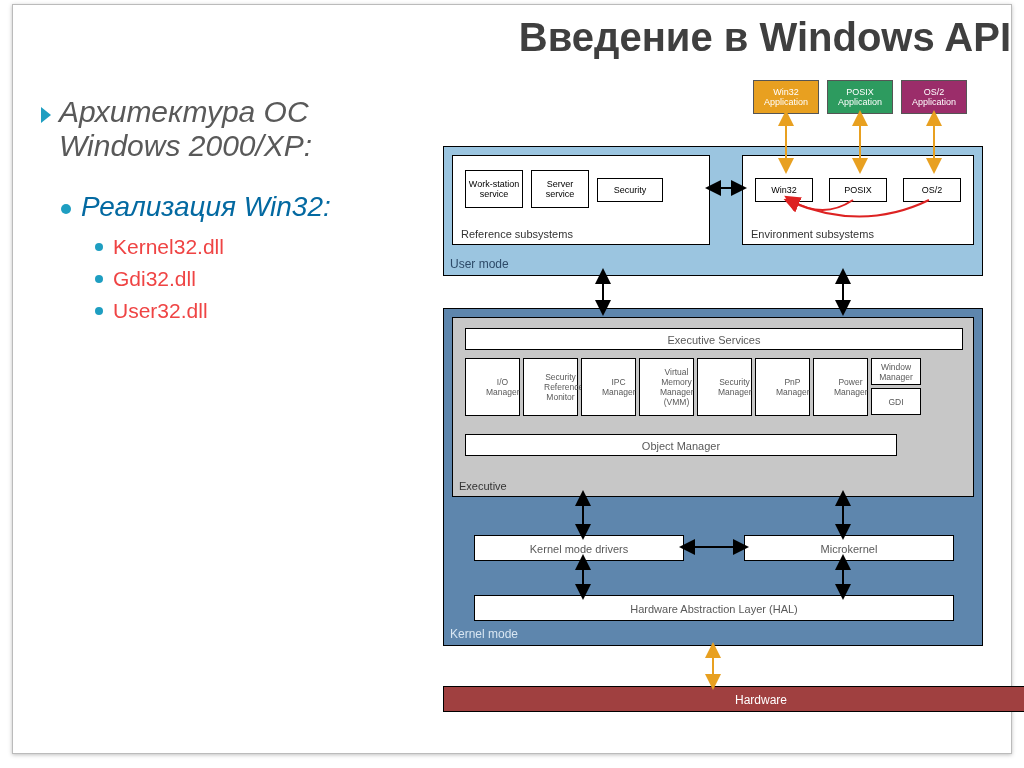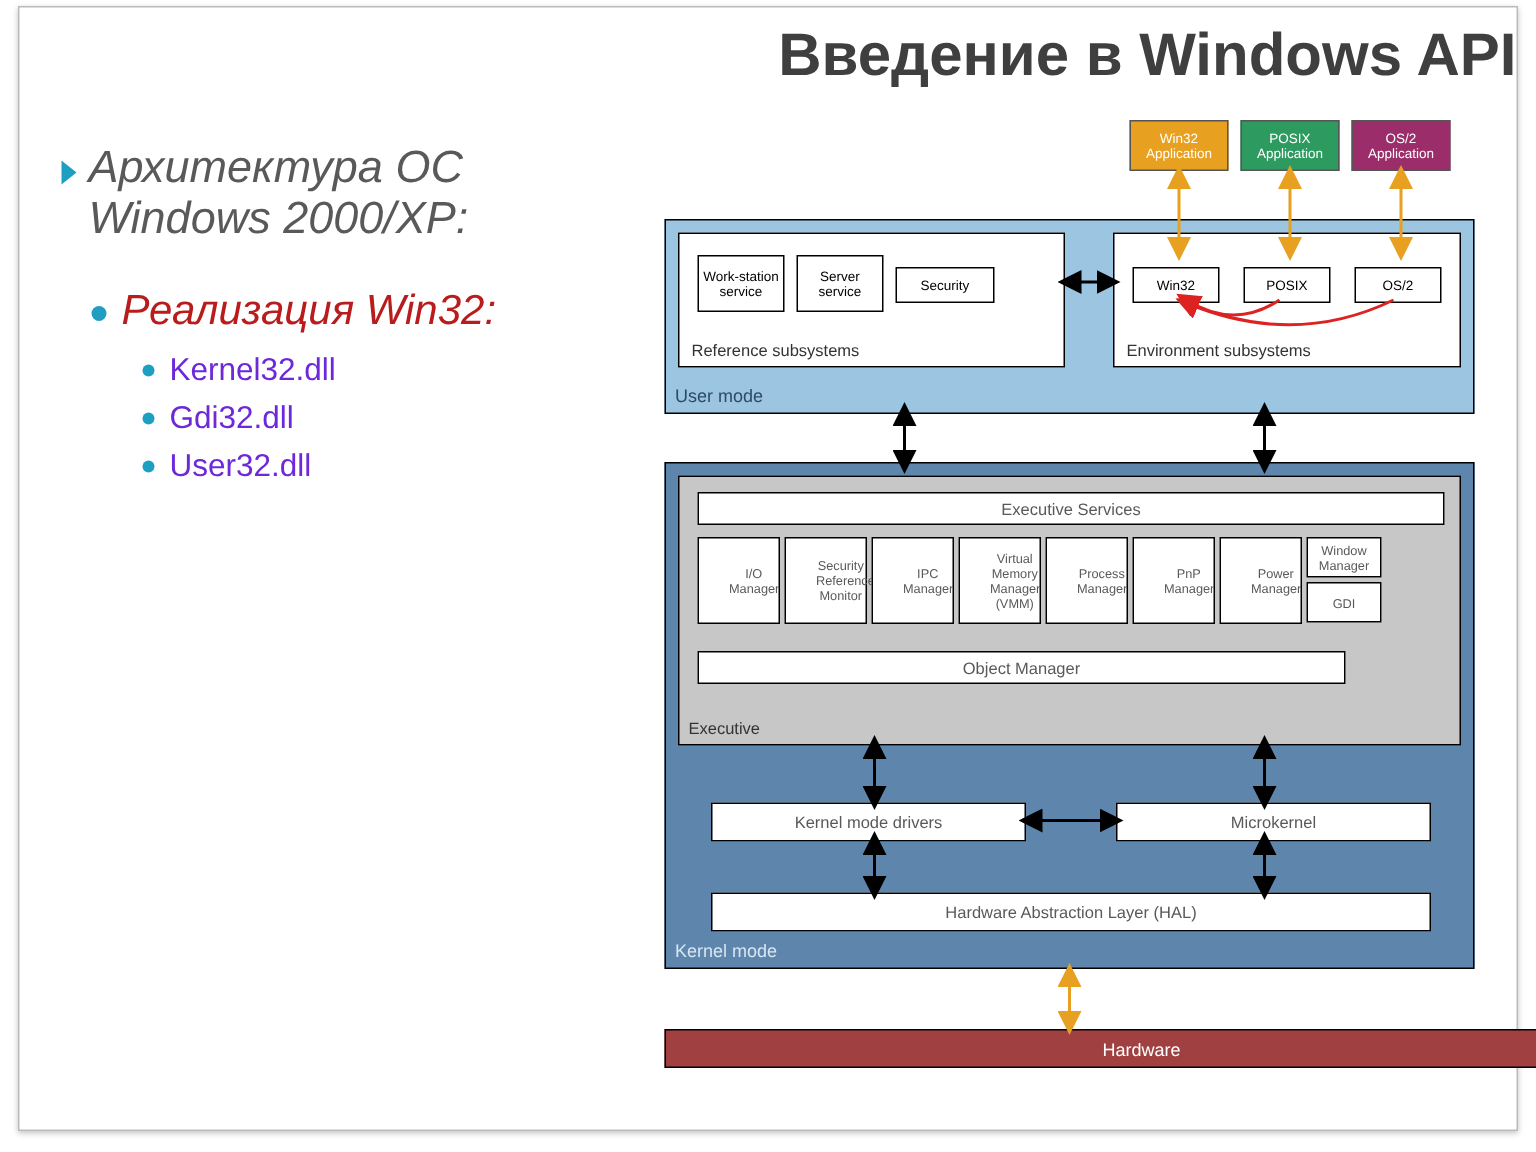--- a/index.html
+++ b/index.html
@@ -42,32 +42,32 @@
     width: 0; height: 0;
     border-top: 8px solid transparent;
     border-bottom: 8px solid transparent;
     border-left: 10px solid #1e9ec1;
     margin-top: 12px; margin-right: 8px;
     flex-shrink: 0;
   }
   .bullet-2 {
     display: flex; align-items: flex-start;
     font-size: 28px; font-style: italic;
-    color: #b91c1c;
+    color: #0369a1;
     margin-left: 20px;
     margin-bottom: 12px;
   }
   .dot-marker {
     width: 10px; height: 10px; border-radius: 50%;
     background: #1e9ec1;
     margin-top: 13px; margin-right: 10px; flex-shrink: 0;
   }
   .bullet-3 {
     display: flex; align-items: center;
-    font-size: 21px; color: #6d28d9;
+    font-size: 21px; color: #ef4444;
     margin-left: 54px;
     margin-bottom: 8px;
   }
   .dot-marker-sm {
     width: 8px; height: 8px; border-radius: 50%;
     background: #1e9ec1;
     margin-right: 10px; flex-shrink: 0;
   }
 
   
@@ -254,21 +254,21 @@
     <div class="kernel-mode">
       <span class="label">Kernel mode</span>
       <div class="executive">
         <span class="sub-label">Executive</span>
         <div class="exec-services">Executive Services</div>
         <div class="exec-row">
           <div class="exec-box tall">I/O Manager</div>
           <div class="exec-box tall">Security Reference Monitor</div>
           <div class="exec-box tall">IPC Manager</div>
           <div class="exec-box tall">Virtual Memory Manager (VMM)</div>
-          <div class="exec-box tall">Process Manager</div>
+          <div class="exec-box tall">Security Manager</div>
           <div class="exec-box tall">PnP Manager</div>
           <div class="exec-box tall">Power Manager</div>
           <div class="wm-gdi-col">
             <div class="exec-box">Window Manager</div>
             <div class="exec-box">GDI</div>
           </div>
         </div>
         <div class="obj-mgr">Object Manager</div>
       </div>
       <div class="kmdrv">Kernel mode drivers</div>

